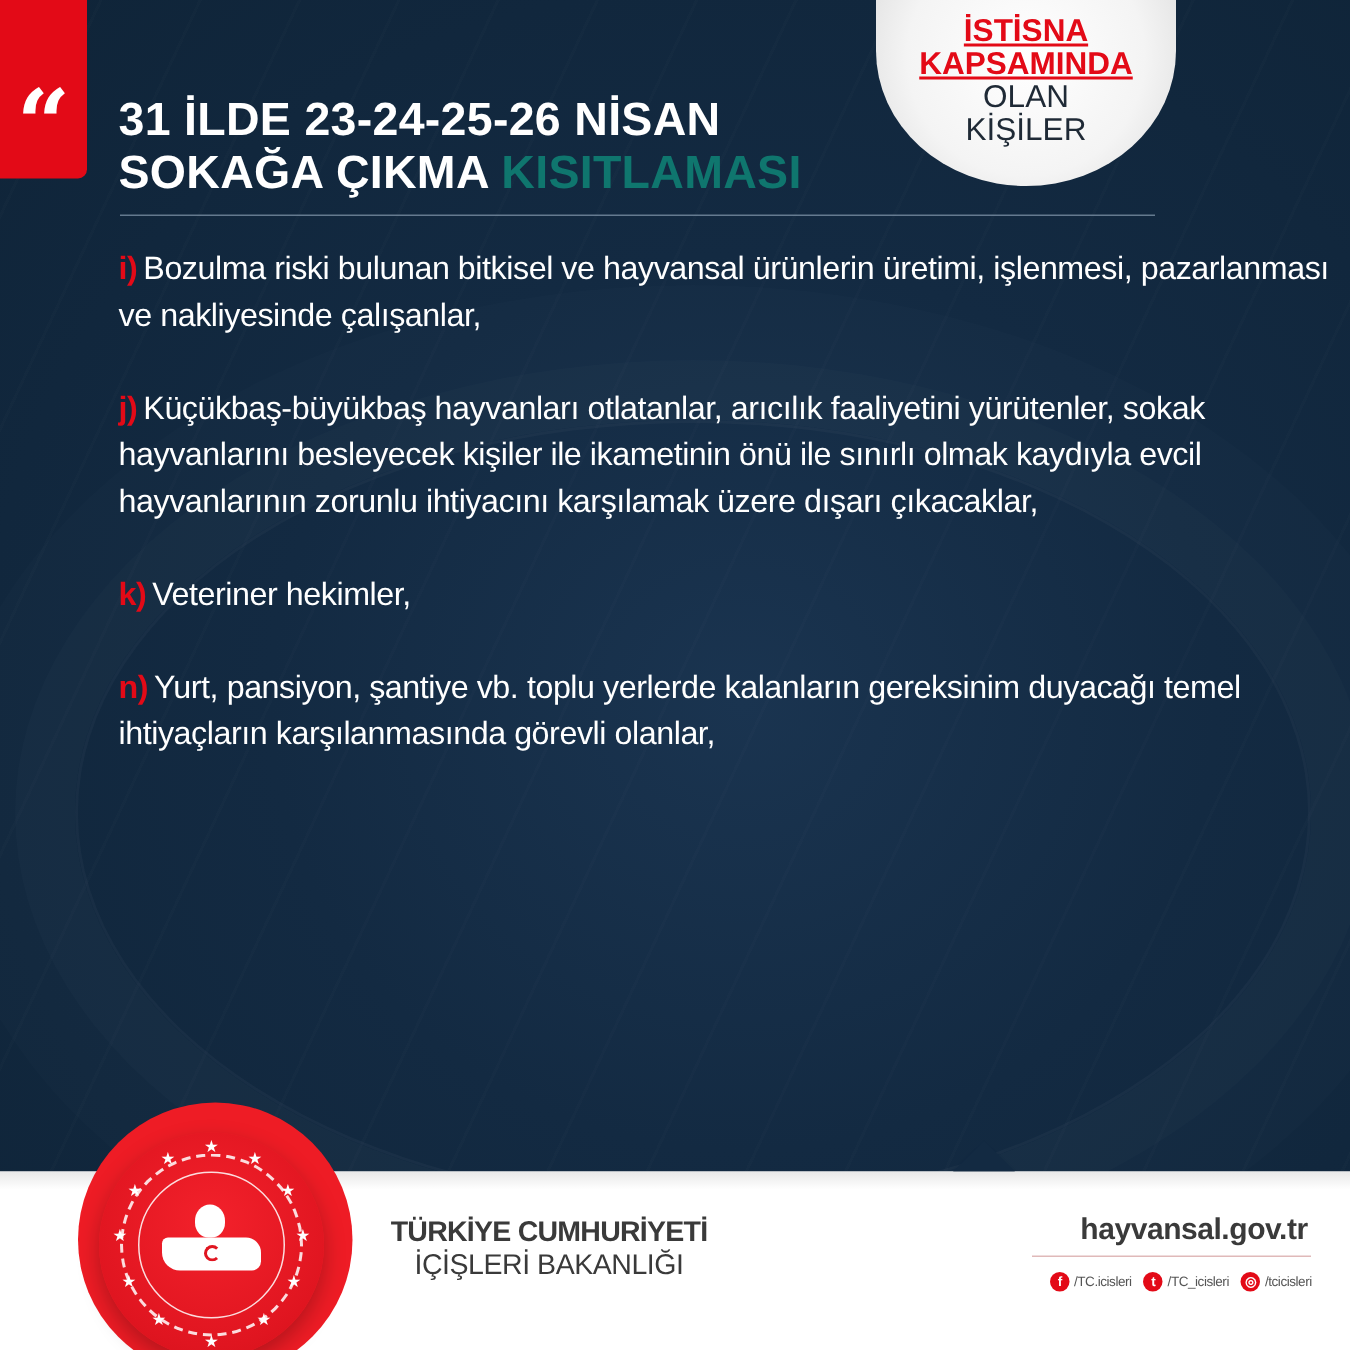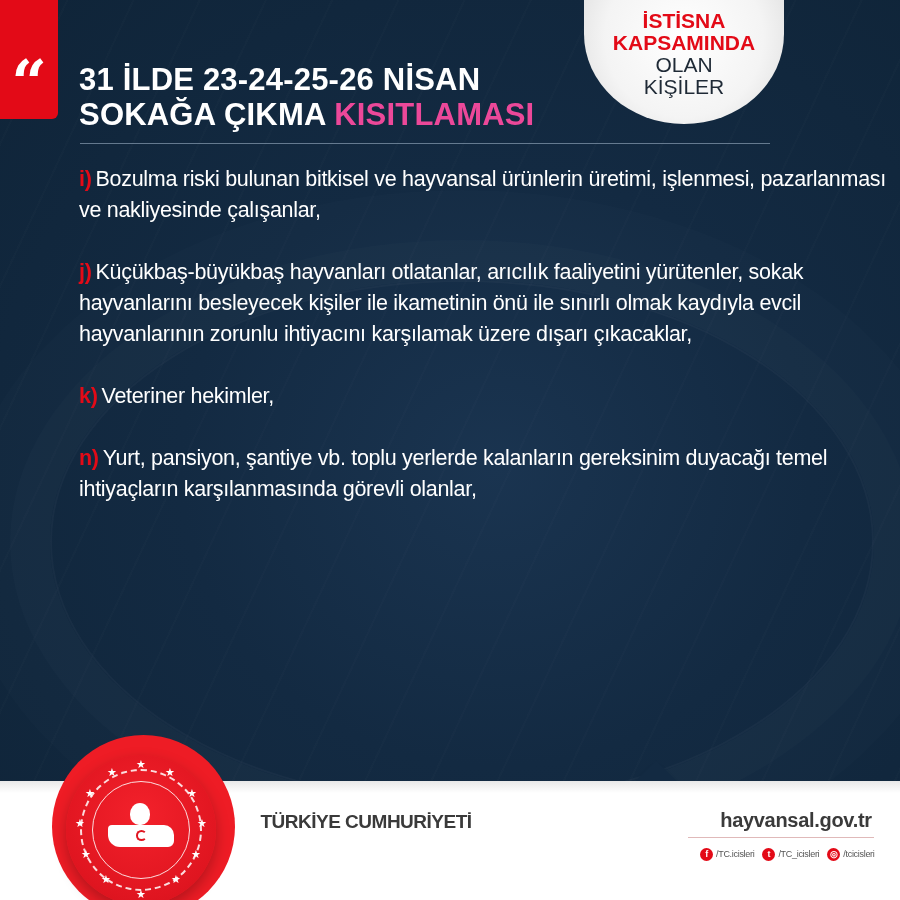--- a/index.html
+++ b/index.html
@@ -37,28 +37,28 @@
       position: absolute; left: 0; width: 58px; top: 52px;
       color: #ffffff; font-family: "DejaVu Serif", serif; font-weight: bold;
       font-size: 62px; line-height: 62px; text-align: center;
     }
     .headline {
       position: absolute; left: 79px; top: 26px; z-index: 2;
       color: #ffffff; font-size: 31px; line-height: 35px; letter-spacing: 0.2px; margin-top: 36px;
     }
     .headline .line { display: block; white-space: nowrap; }
     .headline .bold { font-weight: bold; }
-    .headline .red { color: #ec4899; font-weight: bold; }
+    .headline .red { color: #0f766e; font-weight: bold; }
     .badge {
       position: absolute; left: 584px; top: -8px; width: 200px; height: 132px;
       border-radius: 0 0 100px 100px / 0 0 90px 90px;
       background: radial-gradient(circle at 50% 35%, #ffffff 0%, #f4f4f4 60%, #dadada 100%);
       z-index: 3; text-align: center; padding-top: 18px;
     }
-    .badge .red { display: block; color: #e30a17; font-weight: bold; font-size: 21px; line-height: 22px; }
+    .badge .red { display: block; color: #e30a17; font-weight: bold; font-size: 21px; line-height: 22px; text-decoration: underline; }
     .badge .dark { display: block; color: #1f2a36; font-size: 21px; line-height: 22px; }
     .divider {
       position: absolute; left: 80px; top: 143px; width: 690px; height: 1px;
       background: rgba(170,190,210,0.55); z-index: 2;
     }
     .content {
       position: absolute; left: 79px; top: 164px; width: 810px; z-index: 2;
       color: #ffffff; font-size: 21.5px; line-height: 31px; letter-spacing: -0.3px;
     }
     .item { margin-bottom: 31px; }
@@ -176,20 +176,21 @@
         <text x="46" y="21">★</text>
     </g>
   </svg>
   <div class="seal-head"></div>
   <div class="seal-map"></div>
   <div class="seal-crescent"></div>
 </div>
 
 <div class="brand">
   <span class="l1">TÜRKİYE CUMHURİYETİ</span>
+  <span class="l2">İÇİŞLERİ BAKANLIĞI</span>
 </div>
 
 <a class="site">hayvansal.gov.tr</a>
 <div class="site-rule"></div>
 
 <div class="socials">
   <a class="social">
     <span class="social-icon">f</span>
     <span>/TC.icisleri</span>
   </a>

